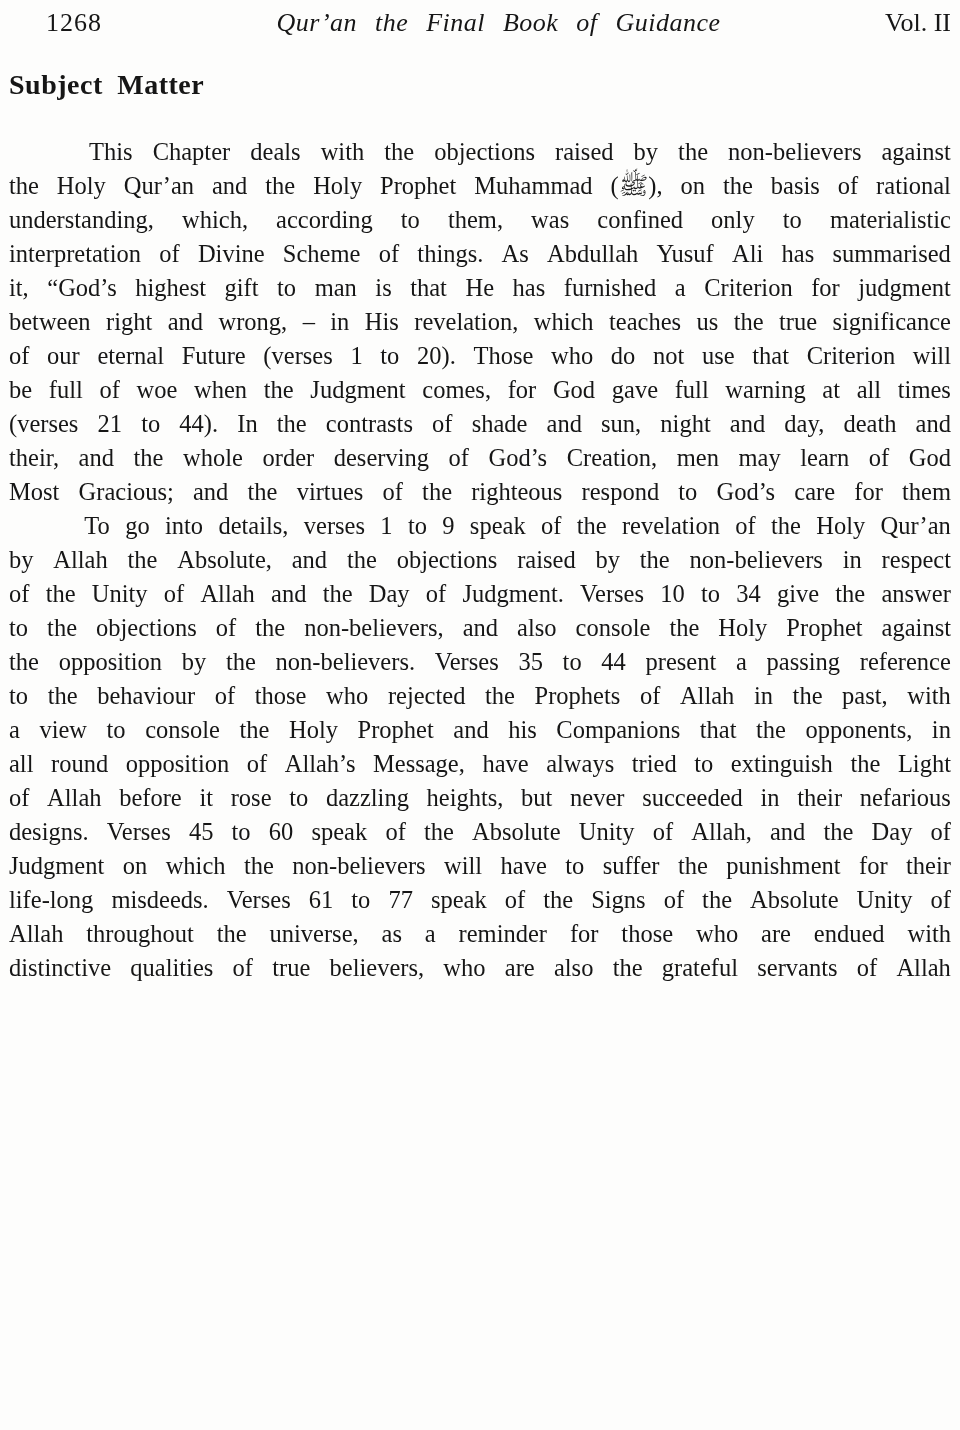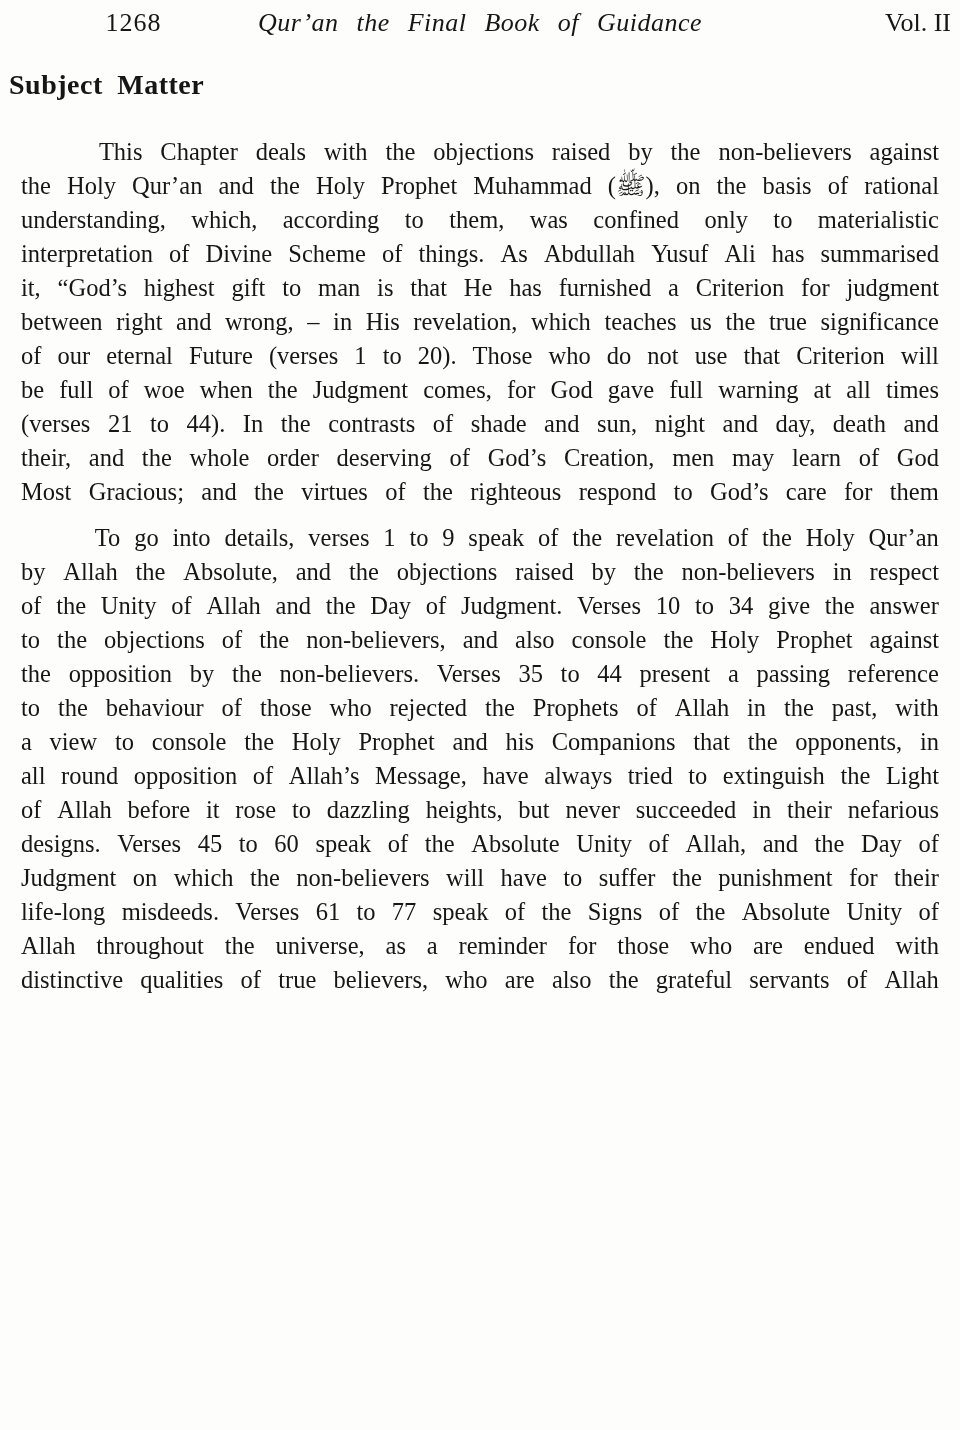--- a/index.html
+++ b/index.html
@@ -20,22 +20,23 @@
   }
   
   .running-header {
     display: flex;
     align-items: baseline;
     font-size: 26px;
     line-height: 34px;
   }
   .running-header .page-num {
     flex: 1 1 0;
-    text-align: center;
+    text-align: left;
     letter-spacing: 1px;
+    margin-left: 37px;
   }
   .running-header .book-title {
     flex: 0 0 auto;
     font-style: italic;
     word-spacing: 0.42em;
     letter-spacing: 0.5px;
     text-align: center;
   }
   .running-header .volume {
     flex: 1 1 0;
@@ -48,21 +49,21 @@
     font-weight: bold;
     word-spacing: 7px;
     letter-spacing: 0.5px;
     line-height: 34px;
   }
   
   .body-text {
     margin-top: 33px;
     font-size: 24.5px;
   }
-  .paragraph { margin: 12px; }
+  .paragraph { margin: 0; }
   .line {
     display: flex;
     justify-content: space-between;
     white-space: nowrap;
     height: 34px;
     line-height: 34px;
   }
   .line span { flex: 0 0 auto; }
   .line .indent {
     flex: 0 0 60px;

